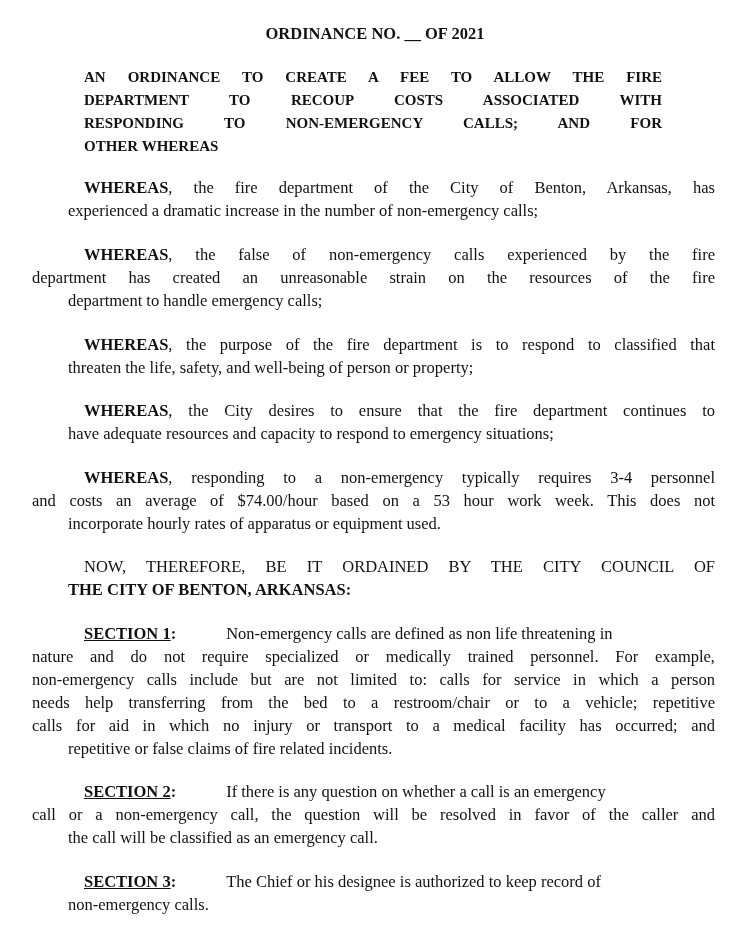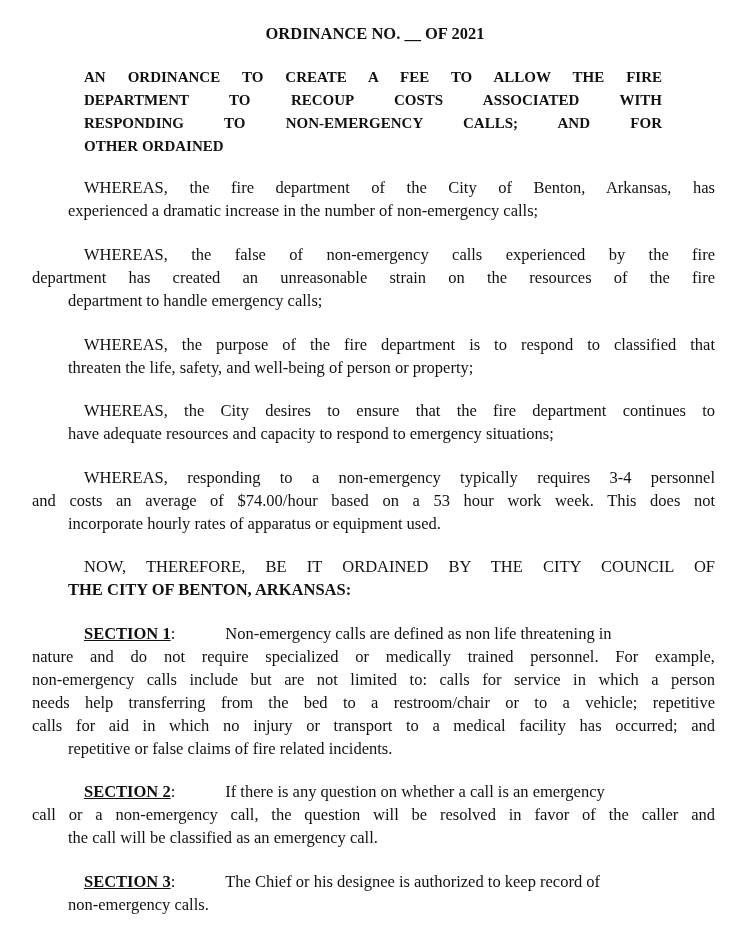--- a/index.html
+++ b/index.html
@@ -8,36 +8,36 @@
   .page { position: absolute; left: 0; top: 0; width: 750px; height: 932px; }
   .line { position: absolute; left: 32px; width: 683px; font-size: 16.5px; line-height: 22px;
           white-space: nowrap; text-align: justify; text-align-last: justify; }
   .line.last { text-align-last: left; margin-left: 36px; }
   .indent { left: 84px; width: 631px; }
   .title { position: absolute; top: 24px; left: 0; width: 750px; text-align: center;
            font-weight: bold; font-size: 16.5px; }
   .hdr { position: absolute; left: 84px; width: 578px; font-weight: bold; font-size: 15px;
          line-height: 23px; text-align: justify; text-align-last: justify; white-space: nowrap; }
   .hdr.last { text-align-last: left; }
-  b { font-weight: normal; }
+  b { font-weight: bold; }
   .sec { font-weight: bold; text-decoration: underline; }
   .gap { display: inline-block; }
 </style>
 </head>
 <body>
 
 <div class="page">
 
   <div class="title">ORDINANCE NO. __ OF 2021</div>
 
   <div>
     <div class="hdr" style="top:66px">AN ORDINANCE TO CREATE A FEE TO ALLOW THE FIRE</div>
     <div class="hdr" style="top:89px">DEPARTMENT TO RECOUP COSTS ASSOCIATED WITH</div>
     <div class="hdr" style="top:112px">RESPONDING TO NON-EMERGENCY CALLS; AND FOR</div>
-    <div class="hdr last" style="top:135px">OTHER ORDAINED</div>
+    <div class="hdr last" style="top:135px">OTHER WHEREAS</div>
   </div>
 
   <div>
     <div class="line indent" style="top:177px"><b>WHEREAS</b><span>, the fire department of the City of Benton, Arkansas, has</span></div>
     <div class="line last" style="top:200px">experienced a dramatic increase in the number of non-emergency calls;</div>
   </div>
 
   <div>
     <div class="line indent" style="top:244px"><b>WHEREAS</b><span>, the false of non-emergency calls experienced by the fire</span></div>
     <div class="line" style="top:267px">department has created an unreasonable strain on the resources of the fire</div>

